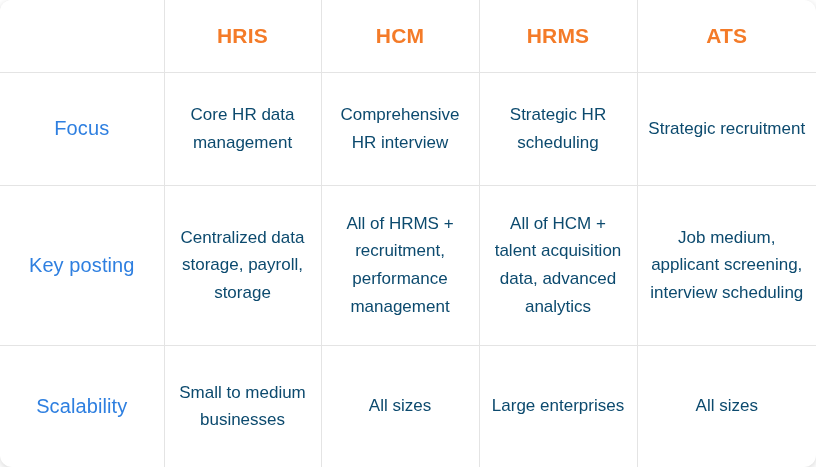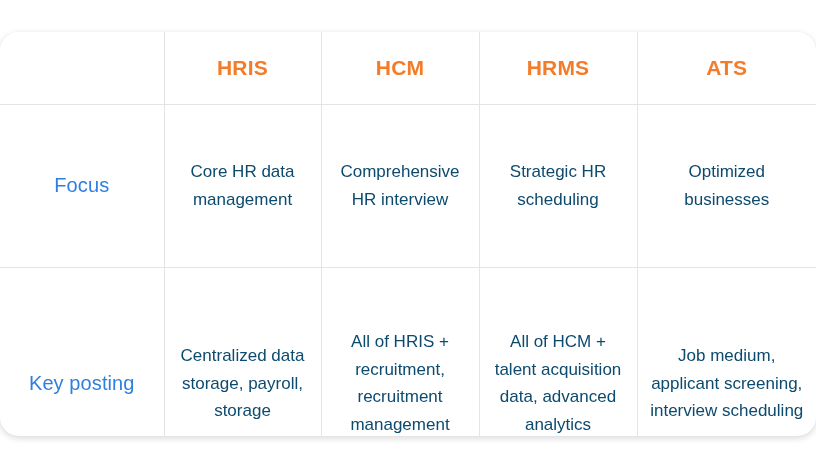--- a/index.html
+++ b/index.html
@@ -10,27 +10,26 @@
     width: 816px;
     height: 467px;
     background: #ffffff;
     font-family: "Liberation Sans", sans-serif;
     overflow: hidden;
   }
 
   .table-card {
     position: relative;
     width: 816px;
-    height: 404px;
+    height: 467px;
     box-sizing: border-box;
     background: #ffffff;
-    border-radius: 19px;
+    border-radius: 12px;
     box-shadow: 0 2px 7px rgba(0, 0, 0, 0.16);
     overflow: hidden;
-    margin-top: 32px;
   }
 
   table.comparison-table {
     width: 816px;
     height: 467px;
     border-collapse: collapse;
     table-layout: fixed;
   }
 
   table.comparison-table td,
@@ -106,24 +105,31 @@
         <th class="column-header">HRMS</th>
         <th class="column-header">ATS</th>
       </tr>
     </thead>
     <tbody>
       <tr class="row-focus">
         <td class="row-label">Focus</td>
         <td class="data-cell">Core HR data management</td>
         <td class="data-cell">Comprehensive HR interview</td>
         <td class="data-cell">Strategic HR scheduling</td>
-        <td class="data-cell">Optimized businesses</td>
+        <td class="data-cell">Strategic recruitment</td>
       </tr>
       <tr class="row-features">
         <td class="row-label">Key posting</td>
         <td class="data-cell">Centralized data storage, payroll, storage</td>
-        <td class="data-cell">All of HRIS + recruitment, recruitment management</td>
+        <td class="data-cell">All of HRMS + recruitment, performance management</td>
         <td class="data-cell">All of HCM + talent acquisition data, advanced analytics</td>
         <td class="data-cell">Job medium, applicant screening, interview scheduling</td>
+      </tr>
+      <tr class="row-scalability">
+        <td class="row-label">Scalability</td>
+        <td class="data-cell">Small to medium businesses</td>
+        <td class="data-cell">All sizes</td>
+        <td class="data-cell">Large enterprises</td>
+        <td class="data-cell">All sizes</td>
       </tr>
     </tbody>
   </table>
 </div>
 
 </body></html>

